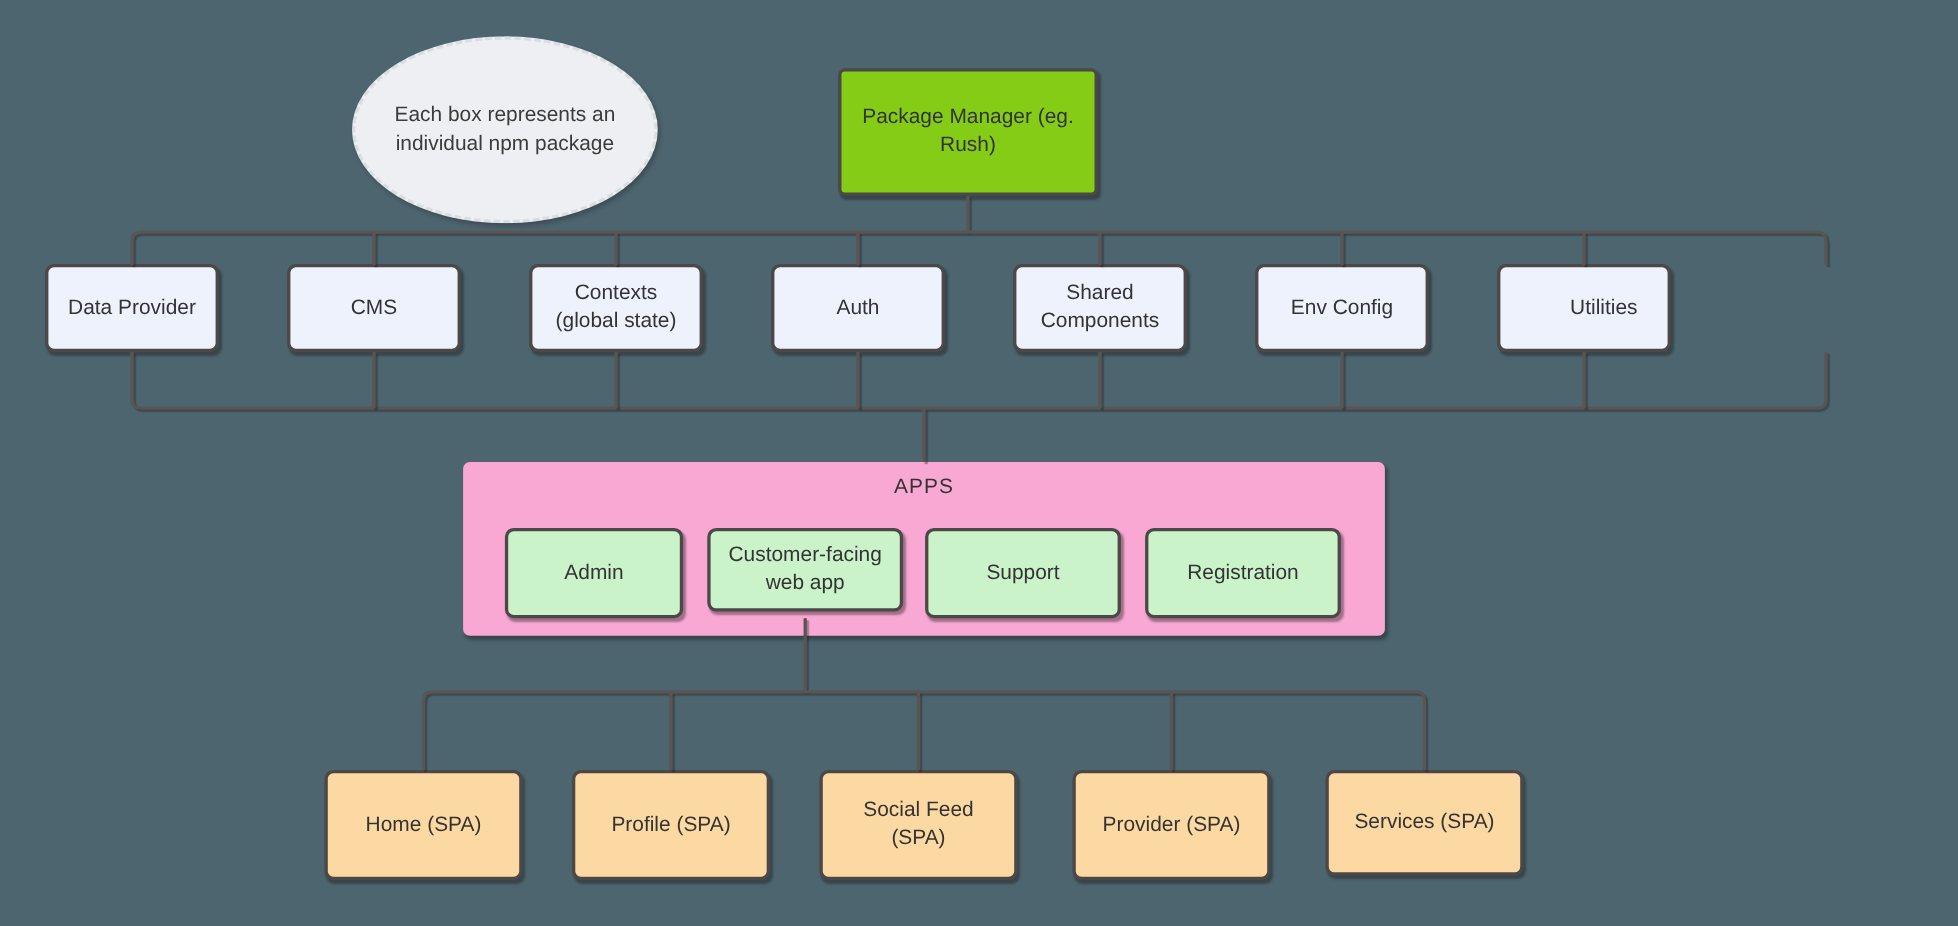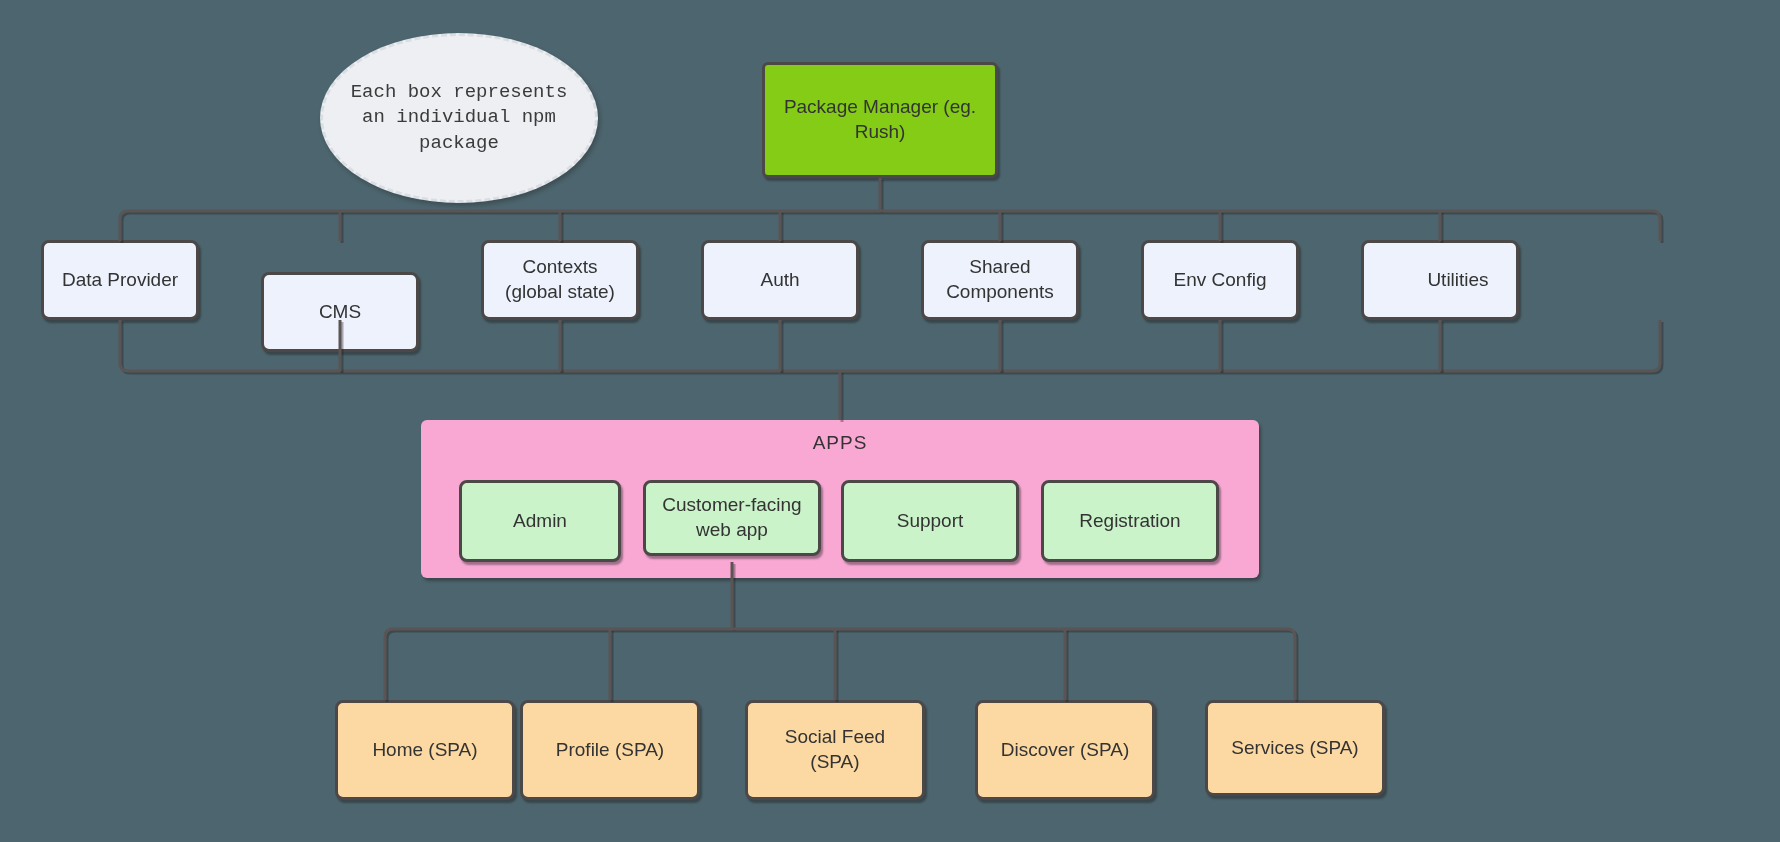--- a/index.html
+++ b/index.html
@@ -71,32 +71,32 @@
     <path d="M1440 320 V371"></path>
     <path d="M840 371 V420"></path>
 
     <path d="M732 562 V629"></path>
     <path d="M385 700 V637 Q385 629 393 629 H1287 Q1295 629 1295 637 V700"></path>
     <path d="M610 629 V700"></path>
     <path d="M835 629 V700"></path>
     <path d="M1065 629 V700"></path>
   </svg>
 
-  <div class="note-ellipse" style="left:320px;top:33px;width:278px;height:170px;font-family:Liberation Mono, monospace;">
+  <div class="note-ellipse" style="left:320px;top:33px;width:278px;height:170px;">
     <span>Each box represents an individual npm package</span>
   </div>
 
   <div class="node root" style="left:762px;top:62px;width:236px;height:116px;">
     <span>Package Manager (eg. Rush)</span>
   </div>
 
   <div class="node pkg" style="left:41px;top:240px;width:158px;height:80px;">
     <span>Data Provider</span>
   </div>
-  <div class="node pkg" style="left:261px;top:240px;width:158px;height:80px;margin-top:32px;">
+  <div class="node pkg" style="left:261px;top:240px;width:158px;height:80px;">
     <span>CMS</span>
   </div>
   <div class="node pkg" style="left:481px;top:240px;width:158px;height:80px;">
     <span>Contexts (global state)</span>
   </div>
   <div class="node pkg" style="left:701px;top:240px;width:158px;height:80px;">
     <span>Auth</span>
   </div>
   <div class="node pkg" style="left:921px;top:240px;width:158px;height:80px;">
     <span>Shared Components</span>
@@ -117,29 +117,29 @@
       <span>Customer-facing web app</span>
     </div>
     <div class="node app" style="left:420px;top:60px;width:178px;height:82px;">
       <span>Support</span>
     </div>
     <div class="node app" style="left:620px;top:60px;width:178px;height:82px;">
       <span>Registration</span>
     </div>
   </div>
 
-  <div class="node spa" style="left:295px;top:700px;width:180px;height:100px;margin-left:40px;">
+  <div class="node spa" style="left:295px;top:700px;width:180px;height:100px;">
     <span>Home (SPA)</span>
   </div>
   <div class="node spa" style="left:520px;top:700px;width:180px;height:100px;">
     <span>Profile (SPA)</span>
   </div>
   <div class="node spa" style="left:745px;top:700px;width:180px;height:100px;">
     <span>Social Feed (SPA)</span>
   </div>
   <div class="node spa" style="left:975px;top:700px;width:180px;height:100px;">
-    <span>Discover (SPA)</span>
+    <span>Provider (SPA)</span>
   </div>
   <div class="node spa" style="left:1205px;top:700px;width:180px;height:96px;">
     <span>Services (SPA)</span>
   </div>
 
 </div>
 
 </body></html>

